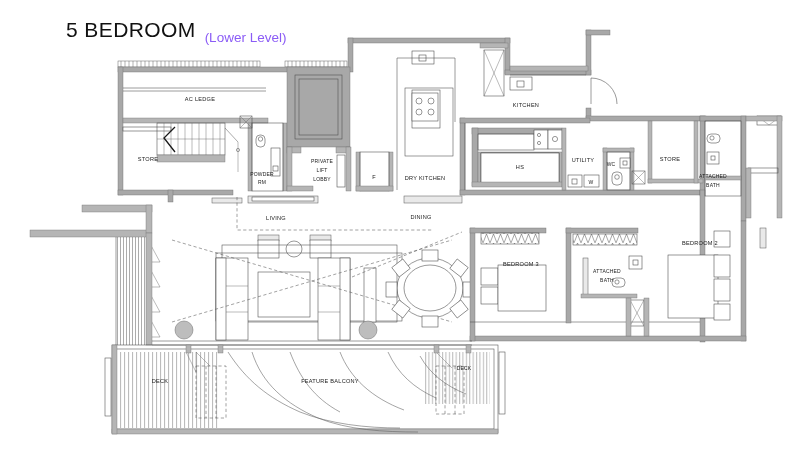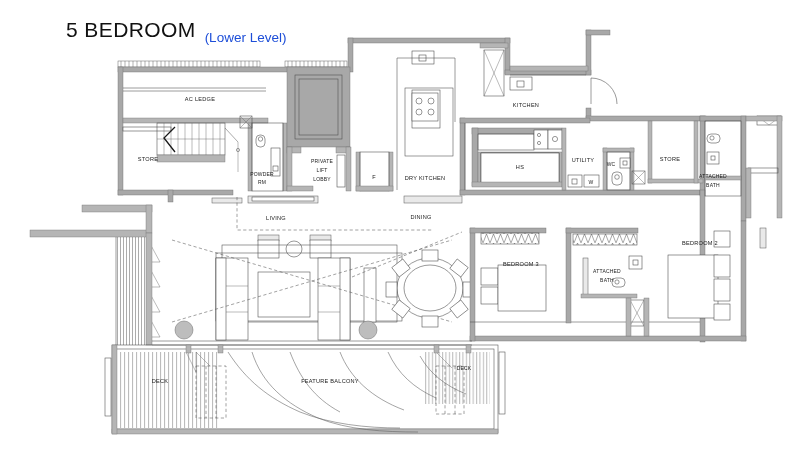--- a/index.html
+++ b/index.html
@@ -1,21 +1,21 @@
 <!DOCTYPE html>
 <html><head>
 <meta charset="utf-8">
 <style>
   html,body{margin:0;padding:0;background:#ffffff;}
   body{width:800px;height:456px;overflow:hidden;
        font-family:"Liberation Sans", sans-serif;color:#111;}
   #stage{position:relative;width:800px;height:456px;background:#fff;}
   #title-wrap{position:absolute;left:66px;top:14px;display:flex;align-items:center;gap:9px;}
   #title-main{font-size:21px;letter-spacing:.4px;color:#111;font-weight:400;}
-  #title-sub{font-size:13.5px;color:#1d4ed8;margin-top:16px;}
+  #title-sub{font-size:13.5px;color:#8b5cf6;margin-top:16px;}
   #plan{position:absolute;left:0;top:0;width:800px;height:456px;}
   text{font-family:"Liberation Sans", sans-serif;fill:#1a1a1a;}
   .rm{font-size:5.6px;letter-spacing:.25px;}
   .rm-sm{font-size:5.0px;letter-spacing:.2px;}
   .wall{fill:#a8a8a8;stroke:#6f6f6f;stroke-width:.4;}
   .wall2{fill:#b5b5b5;stroke:#767676;stroke-width:.4;}
   .thin{fill:none;stroke:#4a4a4a;stroke-width:.55;}
   .thin2{fill:none;stroke:#6a6a6a;stroke-width:.45;}
   .furn{fill:#ffffff;stroke:#444;stroke-width:.55;}
   .furn-g{fill:#e9e9e9;stroke:#555;stroke-width:.5;}

